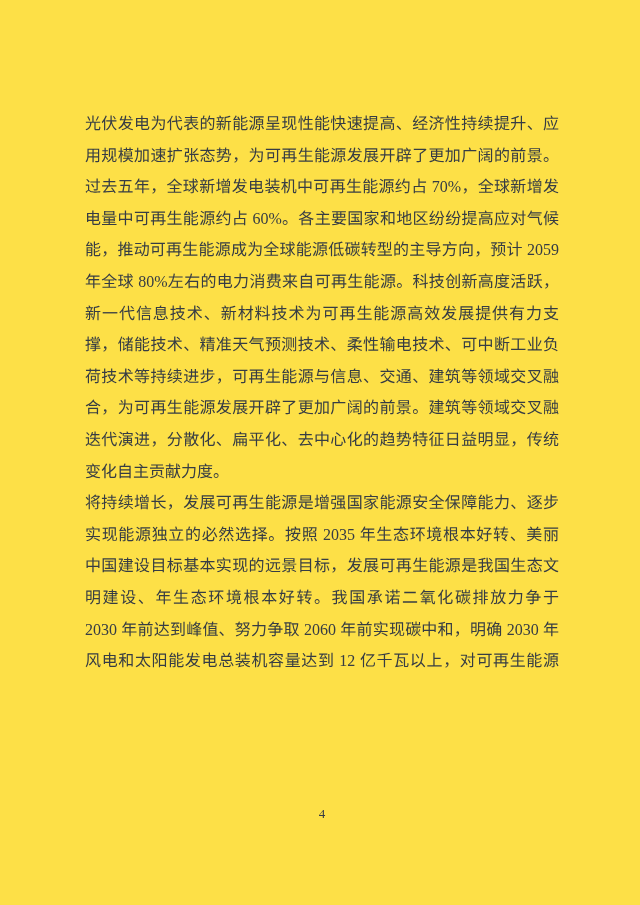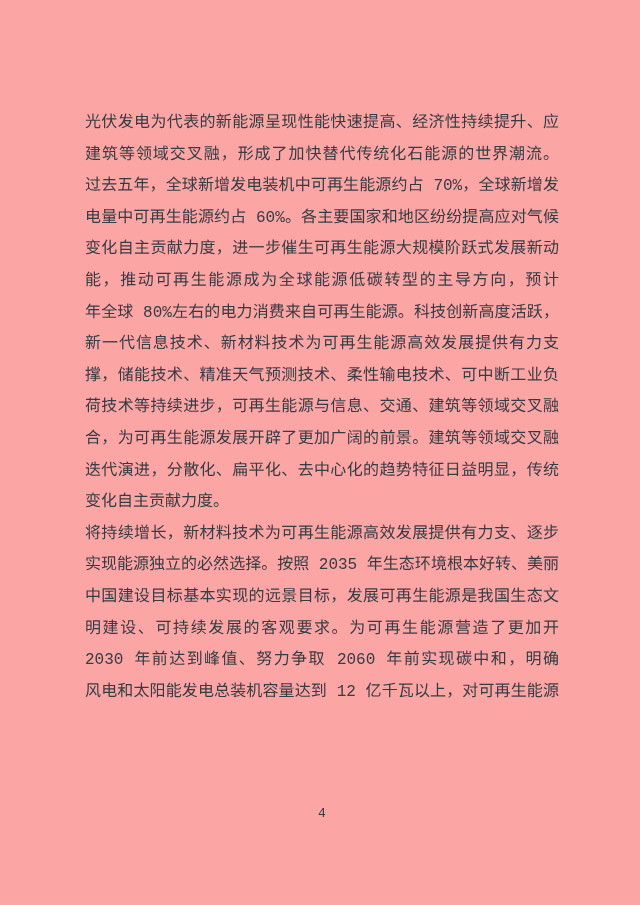--- a/index.html
+++ b/index.html
@@ -4,23 +4,23 @@
 <style>
   html, body {
     margin: 0;
     padding: 0;
     background: #ffffff;
   }
   .page {
     position: relative;
     width: 640px;
     height: 905px;
-    background: #fca5a5;
+    background: #fde047;
     overflow: hidden;
-    font-family: Liberation Mono, monospace;
+    font-family: Liberation Serif, serif;
     color: #363c44;
   }
   .text-block {
     position: absolute;
     left: 85px;
     top: 108px;
     width: 474px;
   }
   .line {
     font-size: 16px;
@@ -49,34 +49,33 @@
     color: #363c44;
   }
 </style>
 </head>
 <body>
 
 <div class="page">
   <div class="text-block">
 
     <div class="line">光伏发电为代表的新能源呈现性能快速提高、经济性持续提升、应</div>
-    <div class="line">建筑等领域交叉融，形成了加快替代传统化石能源的世界潮流。</div>
+    <div class="line">用规模加速扩张态势，为可再生能源发展开辟了更加广阔的前景。</div>
     <div class="line">过去五年，全球新增发电装机中可再生能源约占 70%，全球新增发</div>
     <div class="line">电量中可再生能源约占 60%。各主要国家和地区纷纷提高应对气候</div>
-    <div class="line">变化自主贡献力度，进一步催生可再生能源大规模阶跃式发展新动</div>
     <div class="line">能，推动可再生能源成为全球能源低碳转型的主导方向，预计 2059</div>
     <div class="line">年全球 80%左右的电力消费来自可再生能源。科技创新高度活跃，</div>
     <div class="line">新一代信息技术、新材料技术为可再生能源高效发展提供有力支</div>
     <div class="line">撑，储能技术、精准天气预测技术、柔性输电技术、可中断工业负</div>
     <div class="line">荷技术等持续进步，可再生能源与信息、交通、建筑等领域交叉融</div>
     <div class="line">合，为可再生能源发展开辟了更加广阔的前景。建筑等领域交叉融</div>
     <div class="line">迭代演进，分散化、扁平化、去中心化的趋势特征日益明显，传统</div>
     <div class="line para-last">变化自主贡献力度。</div>
 
-    <div class="line">将持续增长，新材料技术为可再生能源高效发展提供有力支、逐步</div>
+    <div class="line">将持续增长，发展可再生能源是增强国家能源安全保障能力、逐步</div>
     <div class="line">实现能源独立的必然选择。按照 2035 年生态环境根本好转、美丽</div>
     <div class="line">中国建设目标基本实现的远景目标，发展可再生能源是我国生态文</div>
-    <div class="line">明建设、可持续发展的客观要求。为可再生能源营造了更加开</div>
+    <div class="line">明建设、年生态环境根本好转。我国承诺二氧化碳排放力争于</div>
     <div class="line">2030 年前达到峰值、努力争取 2060 年前实现碳中和，明确 2030 年</div>
     <div class="line">风电和太阳能发电总装机容量达到 12 亿千瓦以上，对可再生能源</div>
   </div>
   <div class="page-number">4</div>
 </div>
 
 </body></html>

